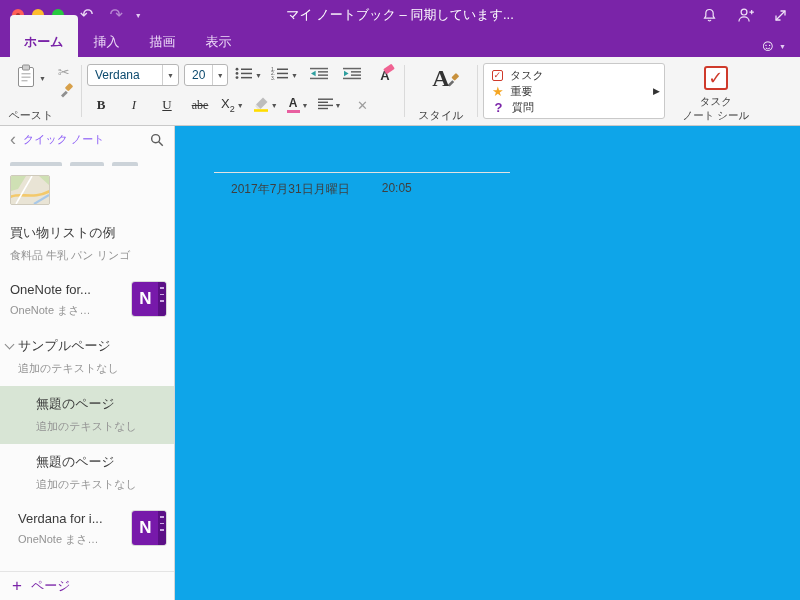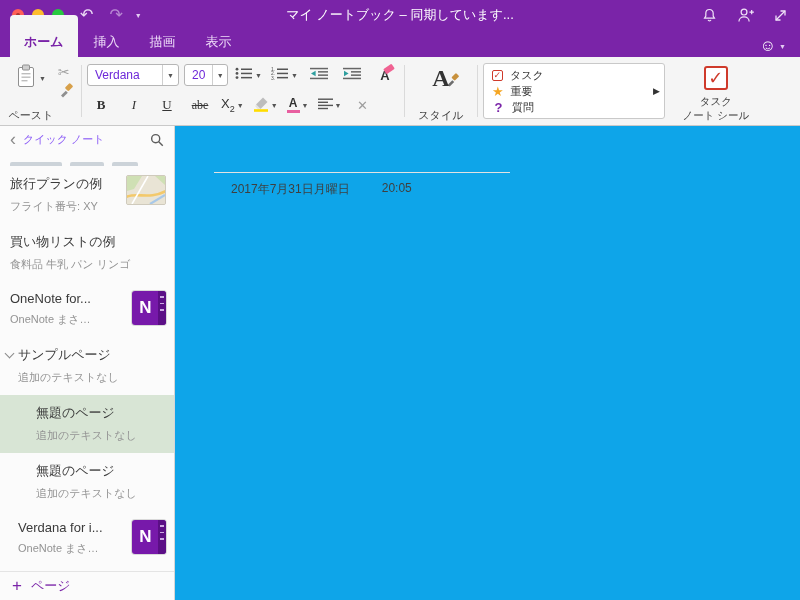--- a/index.html
+++ b/index.html
@@ -37,21 +37,21 @@
   .paste-group{align-items:flex-start;}
   .paste-btn{display:flex;flex-direction:column;align-items:center;width:50px;padding-top:3px;}
   .paste-ic-row{display:flex;align-items:center;gap:3px;height:28px;}
   .rlabel{font-size:11px;color:#3d3d3d;margin-top:16px;white-space:nowrap;}
   .small-col{display:flex;flex-direction:column;justify-content:space-between;padding:4px 2px 6px;height:48px;box-sizing:border-box;}
   .scissors{color:#a0a0a0;font-size:14px;line-height:1;}
   
   .font-group{flex-direction:column;gap:6px;padding-top:2px;}
   .rrow{display:flex;align-items:center;gap:5px;height:24px;}
   .combo{display:flex;align-items:center;height:22px;background:#fff;border:1px solid #b6b6b6;border-radius:3px;box-sizing:border-box;}
-  .combo .val{padding:0 7px;font-size:12px;color:#6d28d9;}
+  .combo .val{padding:0 7px;font-size:12px;color:#0c4a6e;}
   .combo .arr{width:15px;align-self:stretch;display:flex;align-items:center;justify-content:center;border-left:1px solid #cfcfcf;font-size:7px;color:#555;}
   .rbtn{height:22px;min-width:22px;display:flex;align-items:center;justify-content:center;border-radius:3px;font-size:13px;color:#333;padding:0 3px;}
   .split{display:flex;align-items:center;gap:2px;padding:0 2px;}
   .mini-caret{font-size:7px;color:#555;}
   .b{font-weight:bold;font-family:"Liberation Serif","DejaVu Serif",serif;}
   .i{font-style:italic;font-family:"Liberation Serif","DejaVu Serif",serif;}
   .u{text-decoration:underline;font-family:"Liberation Serif","DejaVu Serif",serif;}
   .abe{text-decoration:line-through;font-size:12px;font-family:"Liberation Serif","DejaVu Serif",serif;}
   .sub2{font-size:9px;vertical-align:sub;}
   .eraser{position:relative;font-weight:bold;font-size:13px;}
@@ -361,24 +361,20 @@
 
       <div class="pages">
 
         <div class="clipped-item">
           <span class="cbar w1"></span>
           <span class="cbar w2"></span>
           <span class="cbar w3"></span>
         </div>
 
         <div class="page">
-          <div class="ptxt">
-            <div class="ptitle">旅行プランの例</div>
-            <div class="psub">フライト番号: XY</div>
-          </div>
           <span class="thumb map-thumb">
             <svg width="38" height="28" viewBox="0 0 38 28">
                 <rect width="38" height="28" fill="#e9e4d5"></rect>
                 <path d="M0 0 L15 0 L7 13 L0 15 Z" fill="#cfe0b4"></path>
                 <path d="M28 0 L38 0 L38 9 Z" fill="#cfe0b4"></path>
                 <path d="M-1 21 C10 16 22 24 39 15" stroke="#f3c96b" stroke-width="2.6" fill="none"></path>
                 <path d="M5 28 L21 0" stroke="#ffffff" stroke-width="1.6"></path>
                 <path d="M23 28 L38 19" stroke="#a8c8e8" stroke-width="2.2"></path>
               </svg>
           </span>

